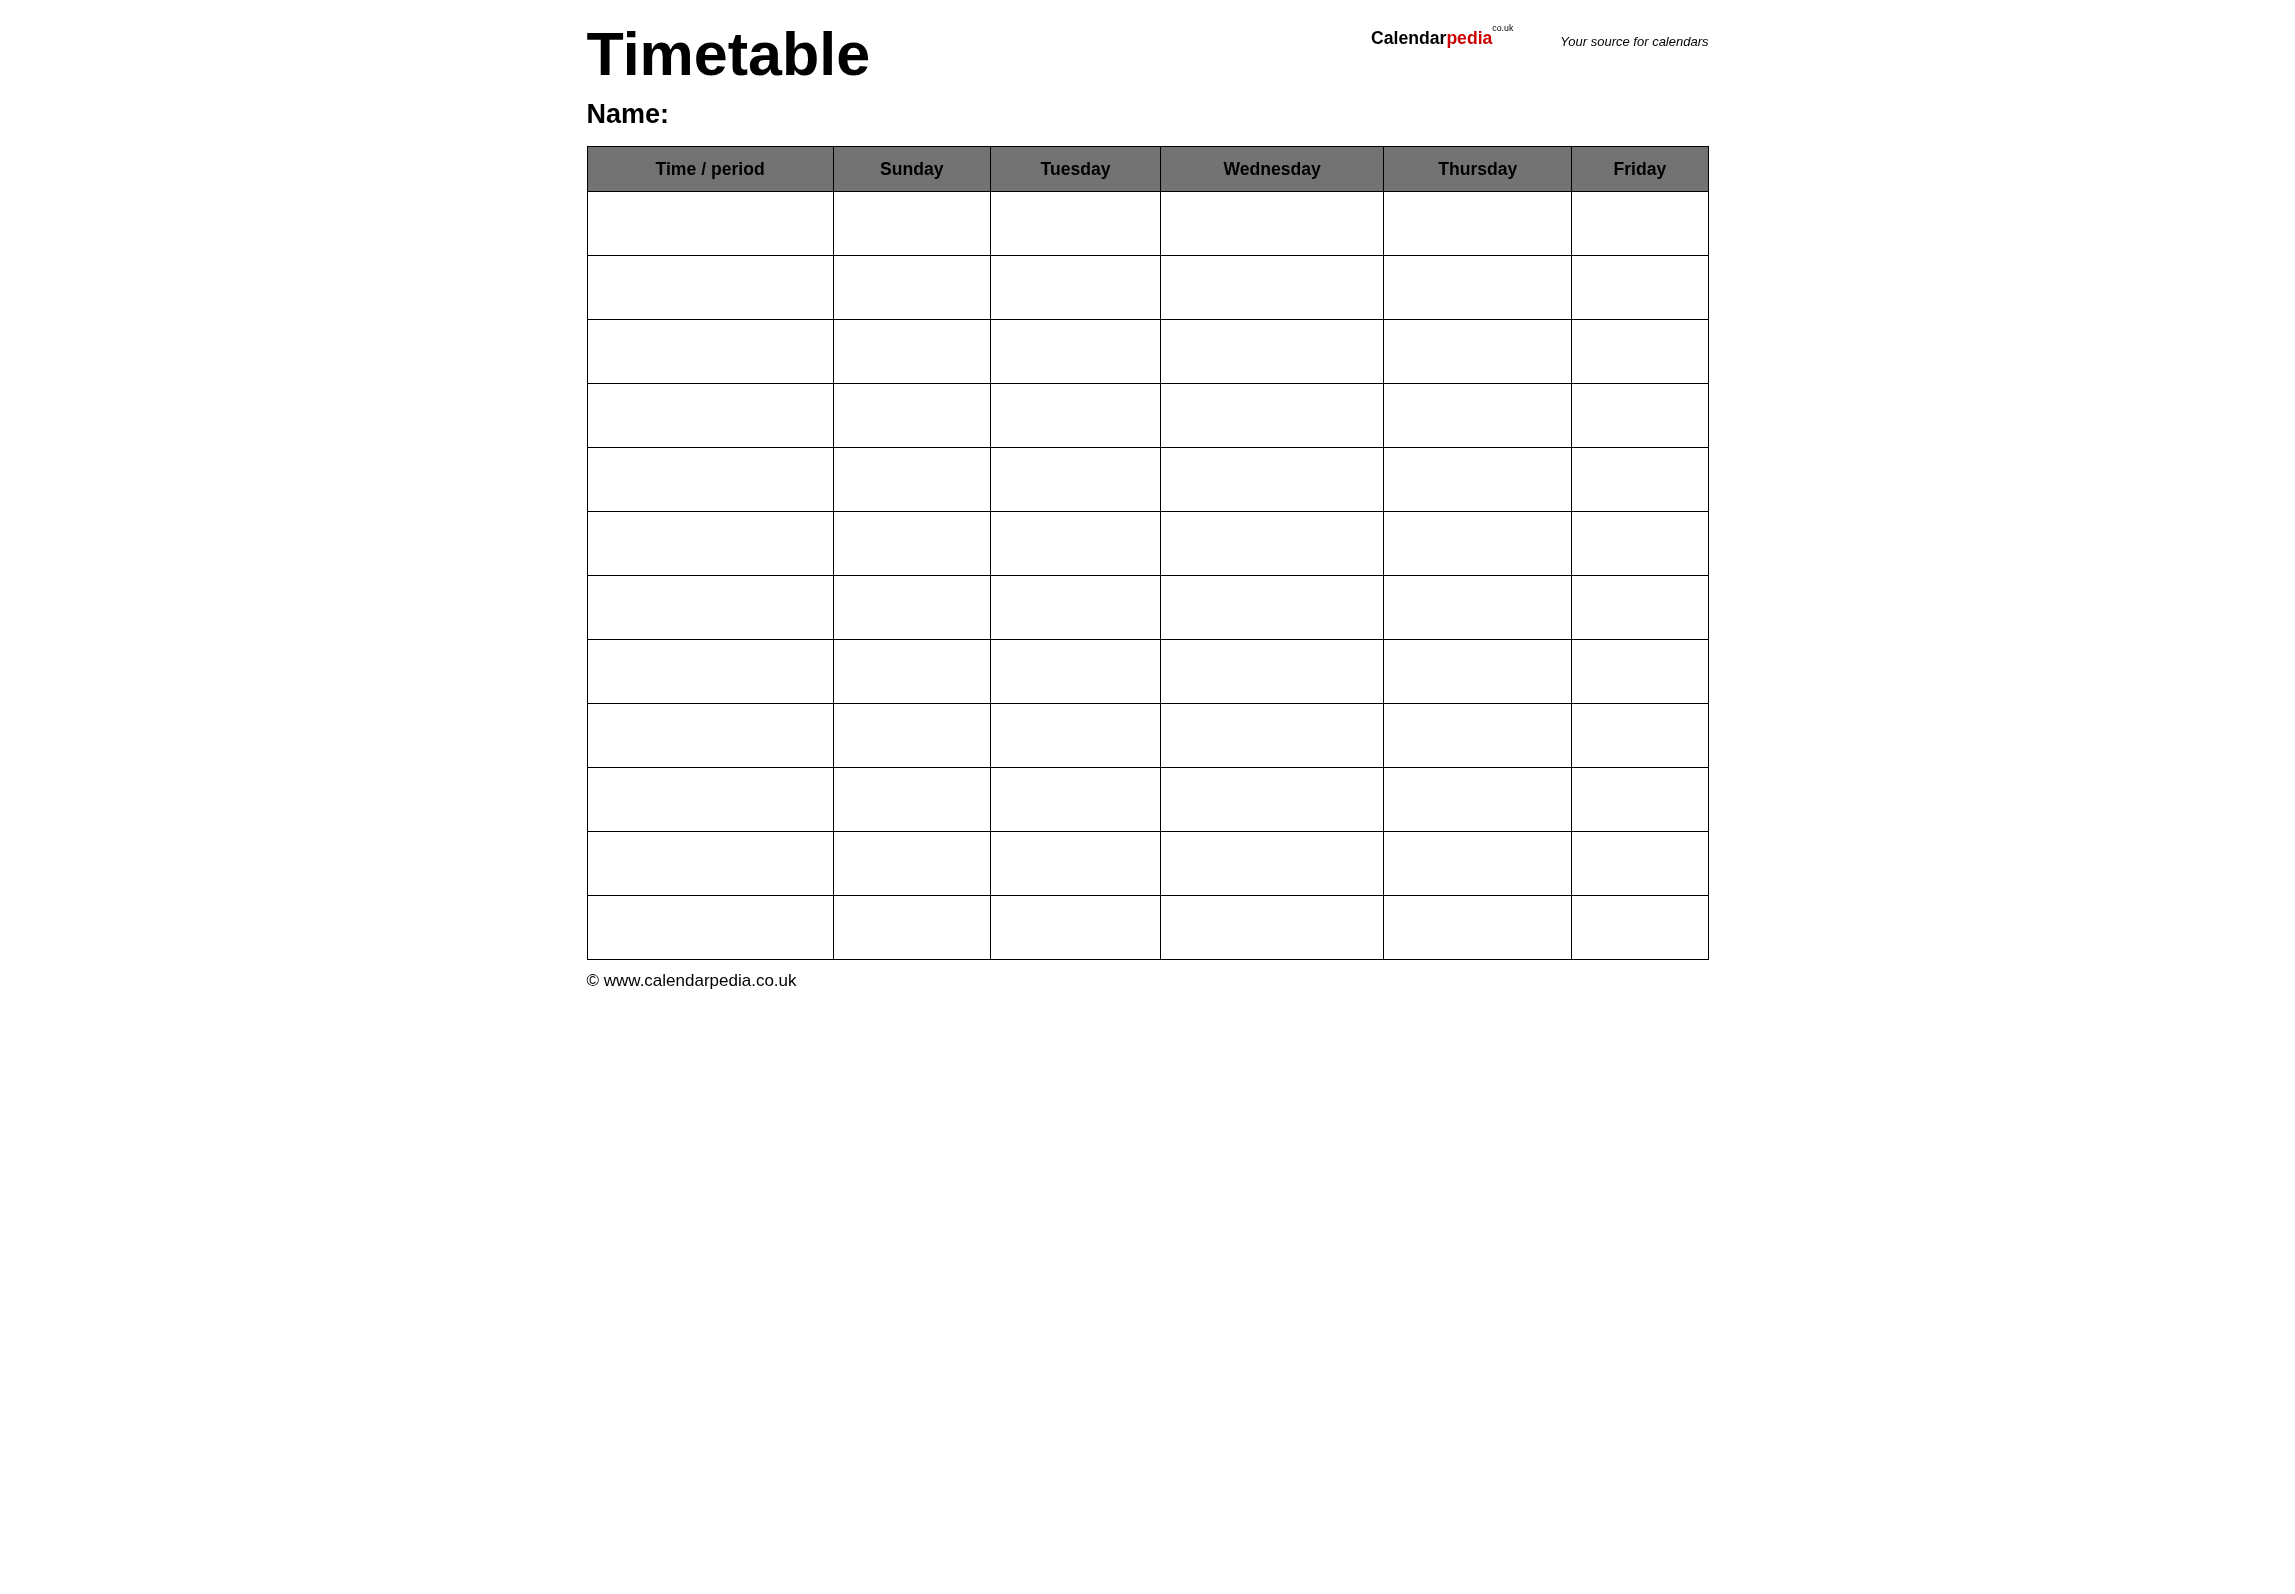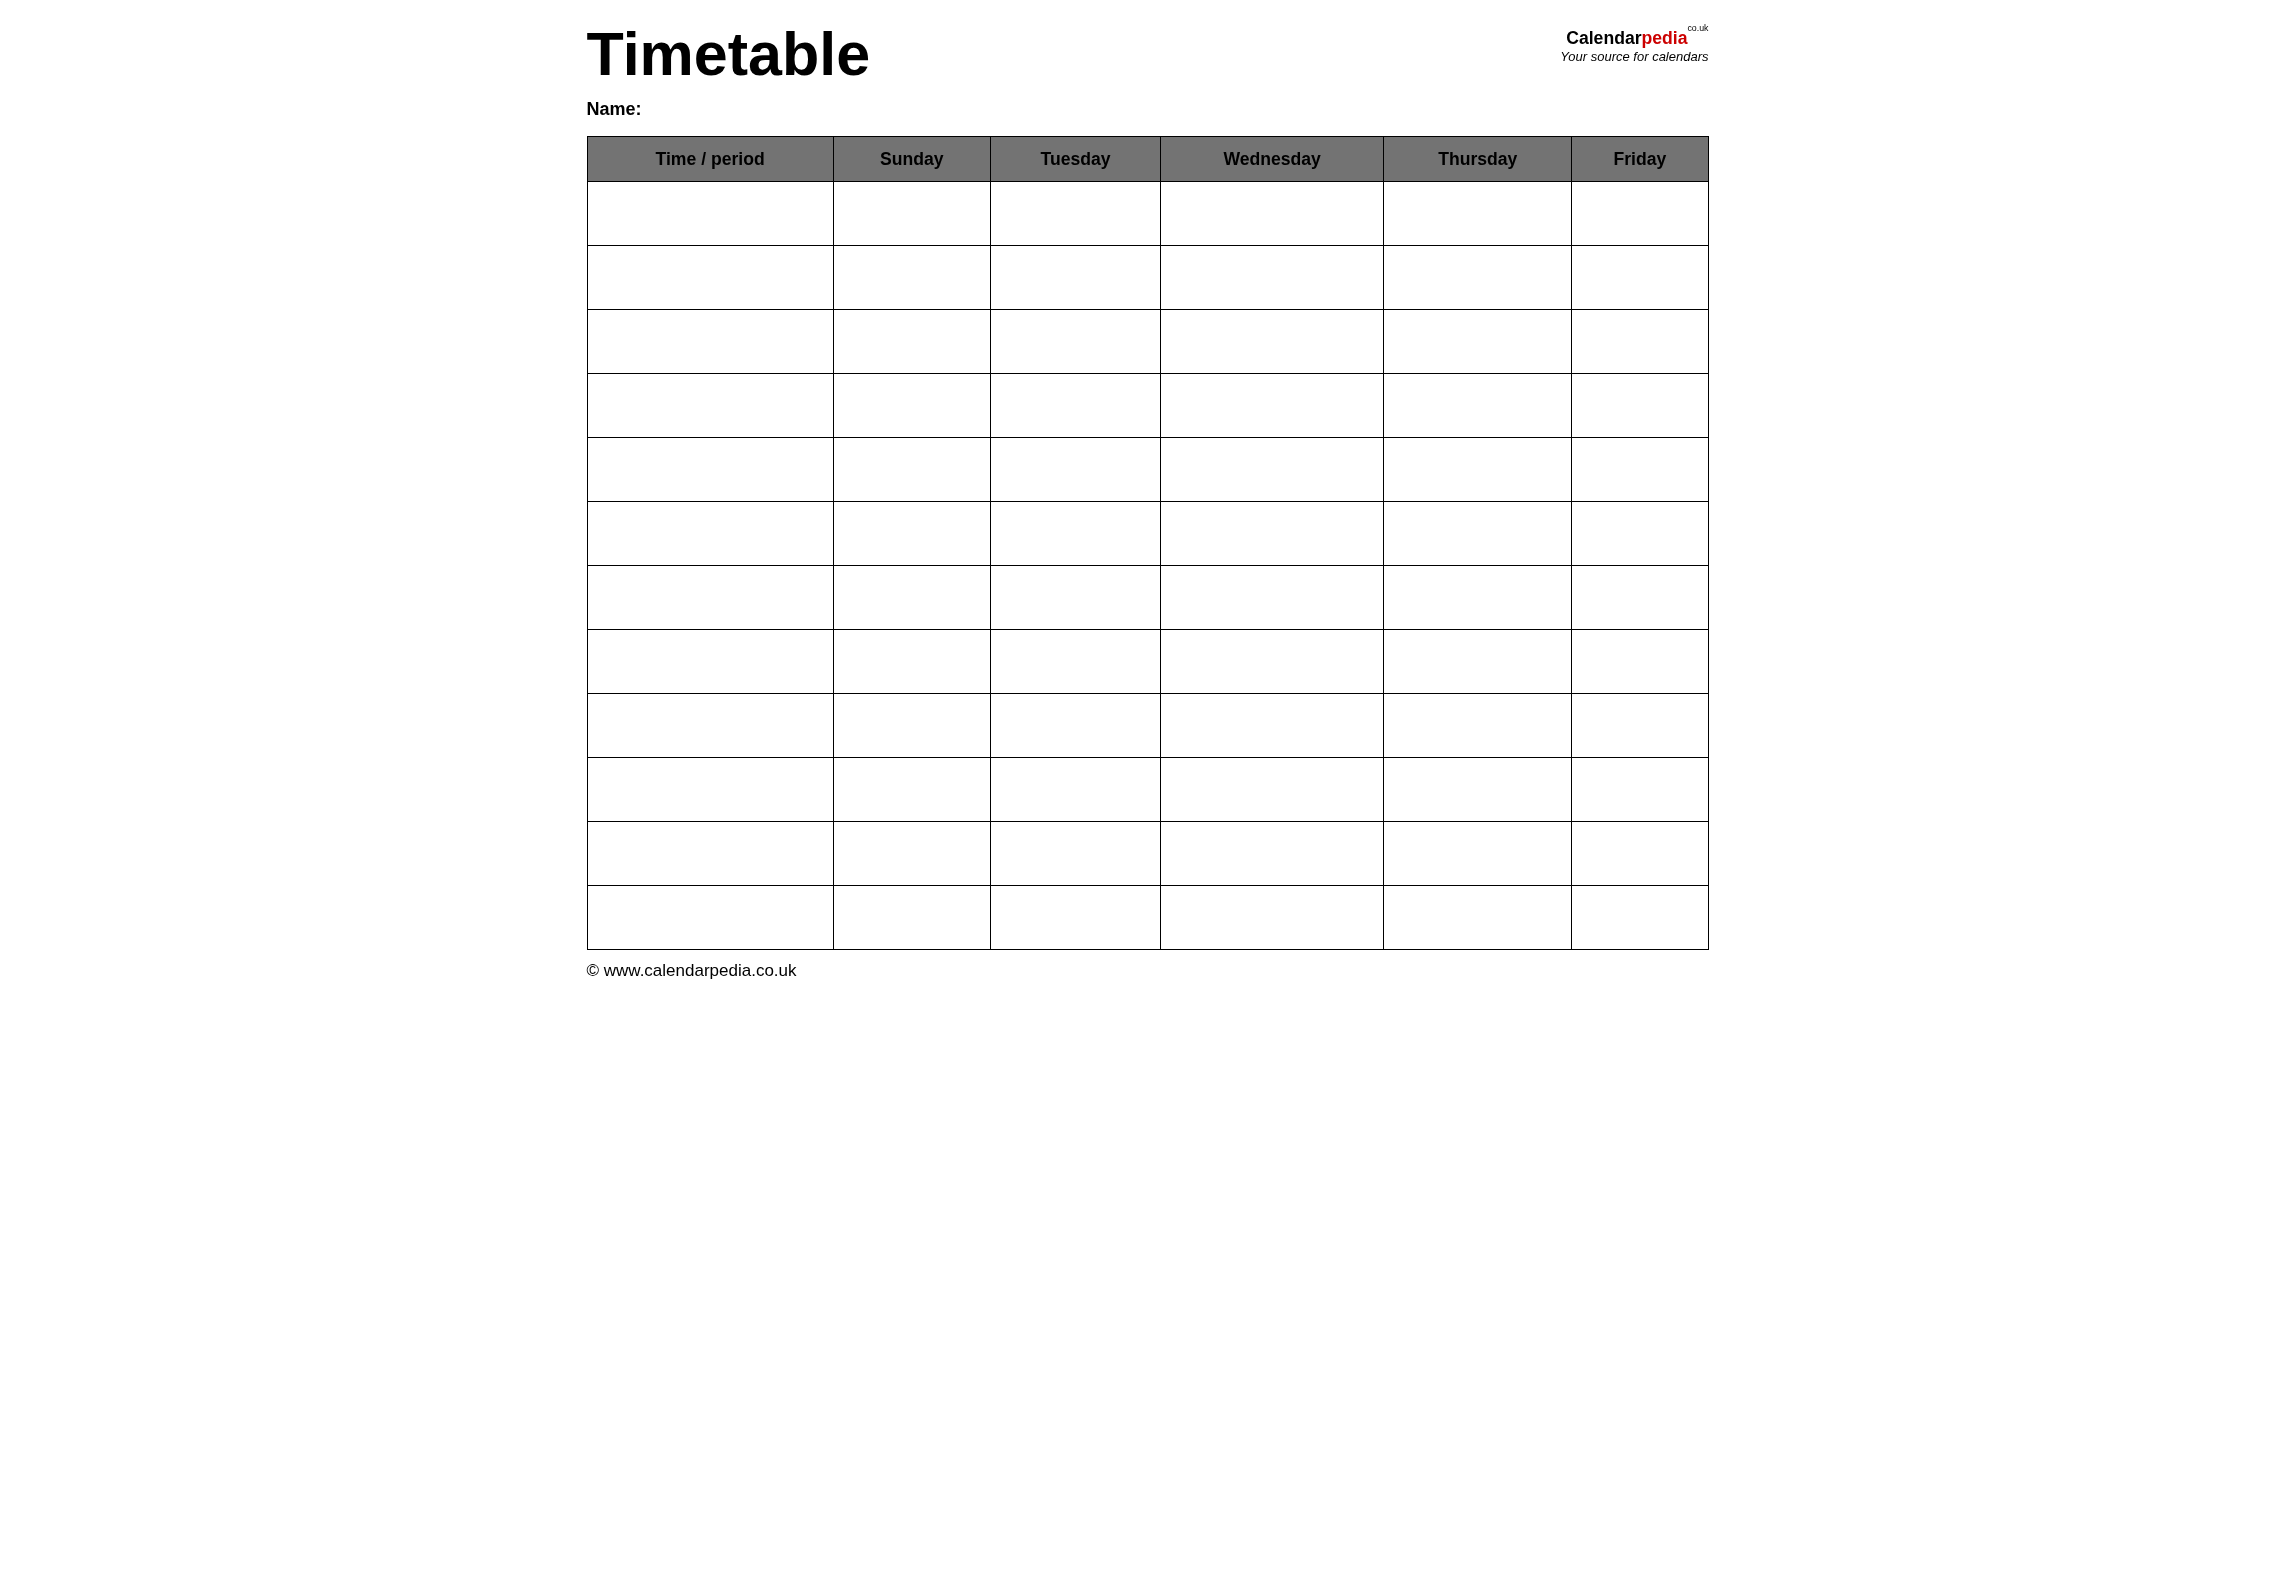--- a/index.html
+++ b/index.html
@@ -36,30 +36,31 @@
 
     .main-title {
       font-size: 61px;
       font-weight: 900;
       color: #000000;
       line-height: 1;
       margin-bottom: 14.4px;
     }
 
     .name-label {
-      font-size: 18px;
+      font-size: 27px;
       font-weight: 700;
       color: #000000;
     }
 
     .logo-block {
       display: flex;
-      flex-direction: column;
+      flex-direction: row;
       align-items: flex-end;
       padding-top: 4px;
+      gap: 47px;
     }
 
     .logo-text {
       font-size: 17.6px;
       font-weight: 400;
       color: #000000;
       line-height: 1.2;
     }
 
     .logo-text .calendar-part {

